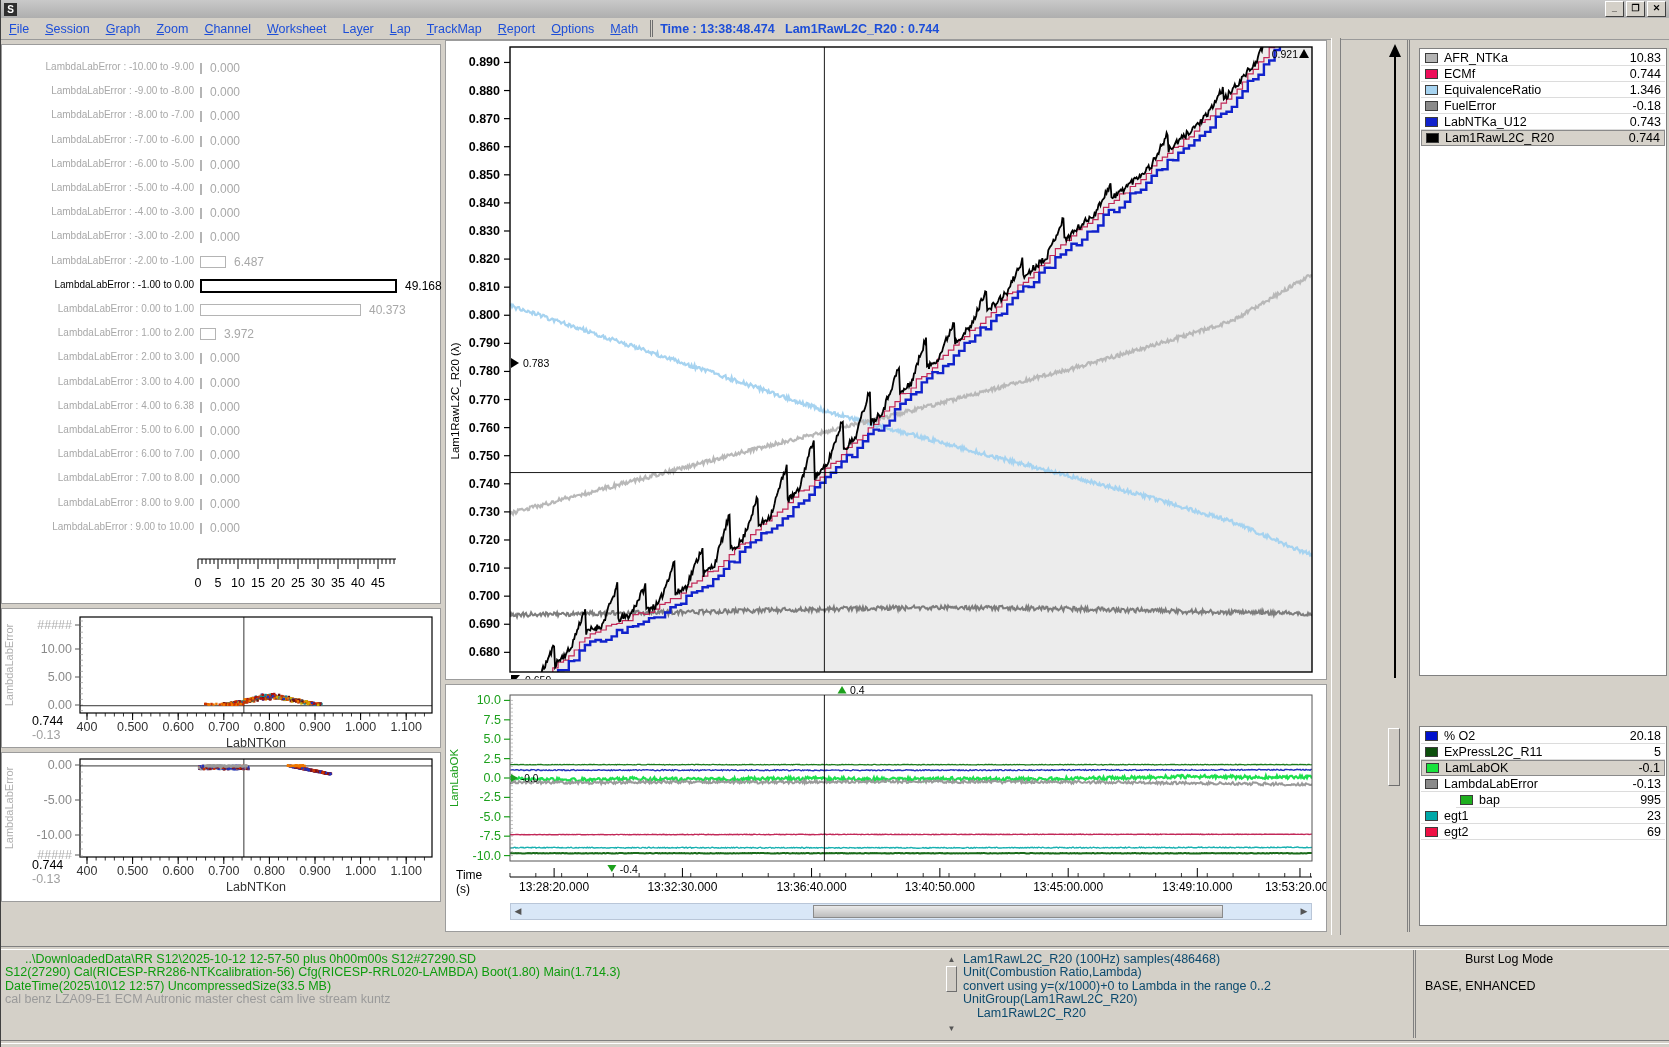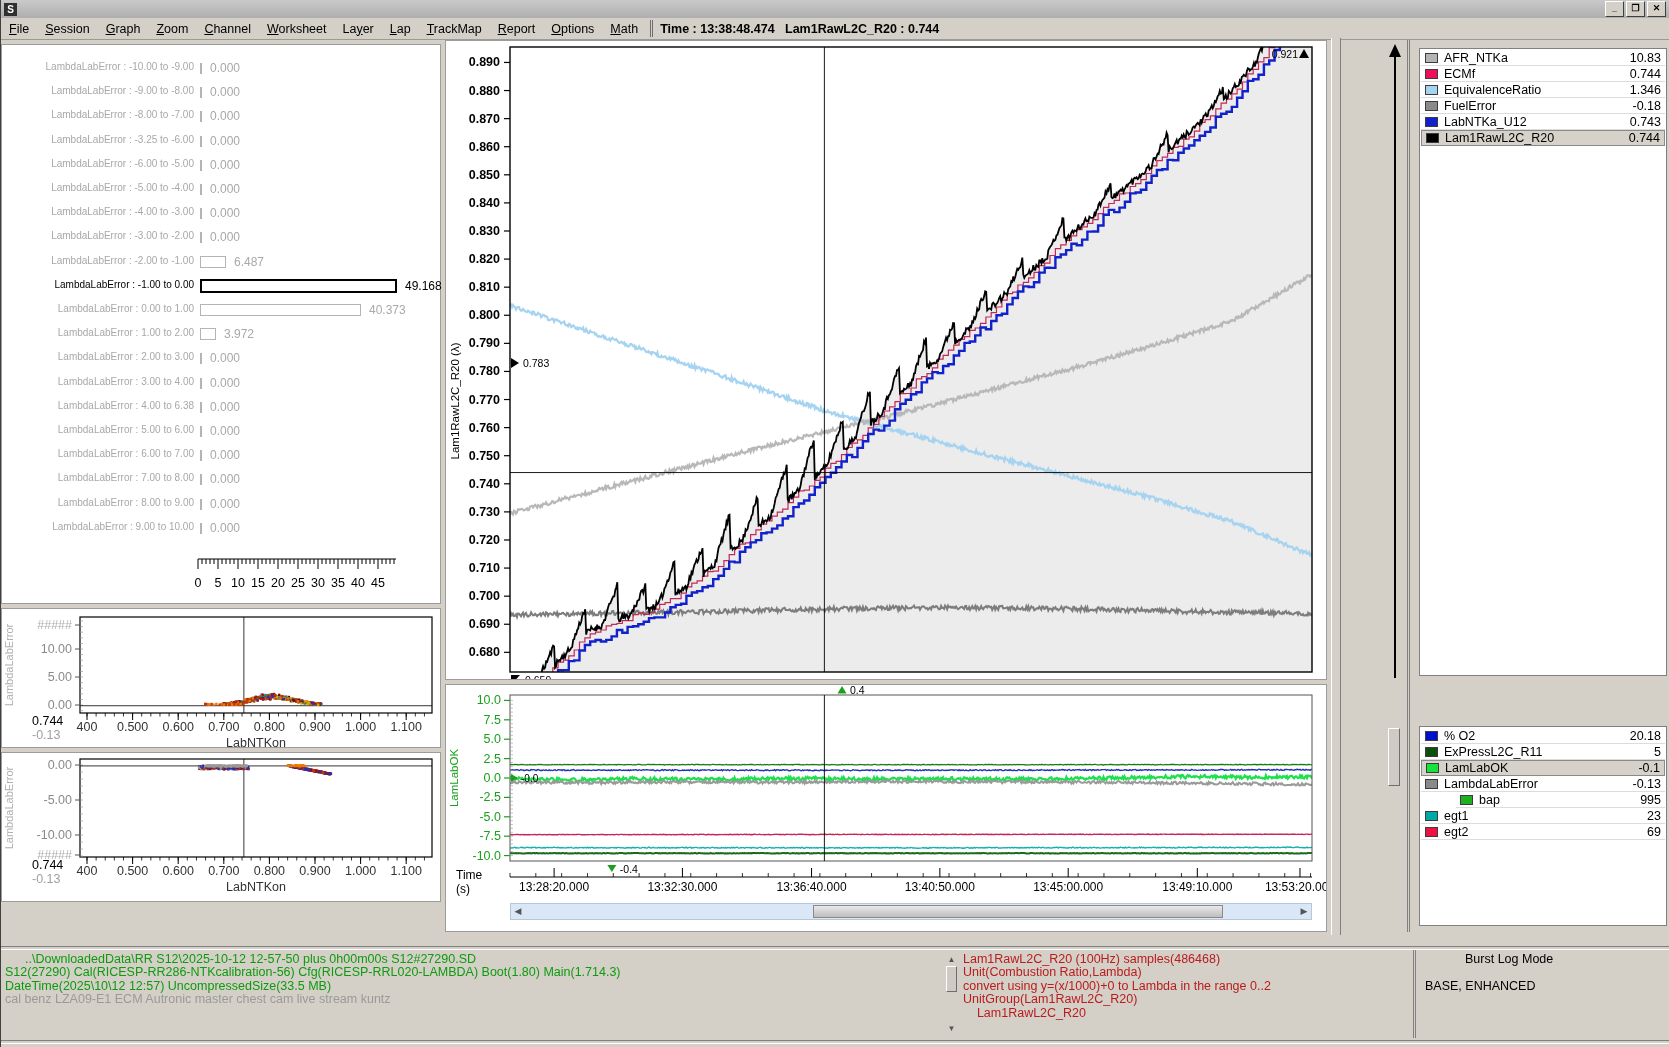--- a/index.html
+++ b/index.html
@@ -9,21 +9,21 @@
   .titlebar{position:absolute;left:0;top:0;right:0;height:18px;background:linear-gradient(#c9c9c9,#aeaeae);
             display:flex;align-items:center;gap:4px;padding:0 3px;border-bottom:1px solid #8a8a8a;}
   .sysicon{width:13px;height:13px;background:#2f2f2f;color:#fff;font-size:10px;font-weight:bold;
            display:flex;align-items:center;justify-content:center;flex:none;}
   .title{font-size:11.5px;font-weight:bold;color:#000;white-space:pre;overflow:hidden;}
   .winbtns{margin-left:auto;display:flex;gap:2px;}
   .wbtn{width:17px;height:14px;background:#d4d0c8;border:1px solid;border-color:#fff #404040 #404040 #fff;
         font-size:9px;line-height:12px;text-align:center;font-weight:bold;color:#000;}
   
   .menubar{position:absolute;top:18px;left:0;right:0;height:21px;background:#d4d0c8;border-bottom:1px solid #9a9a9a;
-           display:flex;align-items:center;font-size:12.5px;color:#000000;}
+           display:flex;align-items:center;font-size:12.5px;color:#1d4ed8;}
   .menu-item{padding:2px 8px;white-space:nowrap;}
   .menusep{width:1px;height:17px;border-left:1px solid #6e6e6e;border-right:1px solid #6e6e6e;margin:0 7px 0 4px;}
   .menustatus{font-weight:bold;white-space:pre;}
   
   .panel{position:absolute;background:#fff;border:1px solid #9c9c9c;box-sizing:border-box;}
   
   .hist-row{position:absolute;left:2px;width:434px;height:24px;}
   .hl{position:absolute;left:0;top:4px;width:190px;text-align:right;font-size:10px;color:#a8a8a8;white-space:nowrap;}
   .hb{position:absolute;left:196px;top:5px;height:12px;border:1px solid #b4b4b4;background:#fff;box-sizing:border-box;}
   .hb.zero{background:#b4b4b4;border:none;height:11px;top:6px;}
@@ -42,21 +42,21 @@
   .vsplit{position:absolute;background:#d4d0c8;border-left:1px solid #fff;border-right:1px solid #808080;box-sizing:border-box;}
   .dblline{position:absolute;width:3px;border-left:1px solid #808080;border-right:1px solid #808080;box-sizing:border-box;}
   .thumbv{position:absolute;background:#cfcbc4;border:1px solid;border-color:#fff #6e6e6e #6e6e6e #fff;box-sizing:border-box;}
   
   .hscroll{position:absolute;height:17px;background:#d9e7f7;border:1px solid #b9c6d8;box-sizing:border-box;}
   .hthumb{position:absolute;top:1px;height:13px;background:linear-gradient(#e9e9e9,#bdbdbd);border:1px solid #8a8a8a;box-sizing:border-box;}
   .harr{position:absolute;top:0;width:14px;height:15px;font-size:9px;line-height:15px;text-align:center;color:#555;}
   
   .statustop{position:absolute;left:0;width:1669px;height:2px;border-top:1px solid #808080;border-bottom:1px solid #fff;}
   .sl{position:absolute;font-size:12.5px;white-space:pre;}
-  .green{color:#0d9b0d;} .grayt{color:#9a9a9a;} .orange{color:#b91c1c;} .blackt{color:#000;}
+  .green{color:#0d9b0d;} .grayt{color:#9a9a9a;} .orange{color:#0c4a6e;} .blackt{color:#000;}
   .vscroll-mini{position:absolute;width:13px;background:#d4d0c8;}
   .vs-arr{position:absolute;left:0;width:13px;height:11px;font-size:8px;line-height:11px;text-align:center;color:#555;}
   #app svg text{font-family:"Liberation Sans",sans-serif;}
 </style>
 </head>
 <body>
 
 <div id="app">
 
   <div class="titlebar">
@@ -85,21 +85,21 @@
           <div class="hl">LambdaLabError : -9.00 to -8.00</div>
           <div class="hb zero" style="width: 2px;"></div>
           <div class="hv" style="left: 206px;">0.000</div>
         </div>
         <div class="hist-row" style="top: 60.4px;">
           <div class="hl">LambdaLabError : -8.00 to -7.00</div>
           <div class="hb zero" style="width: 2px;"></div>
           <div class="hv" style="left: 206px;">0.000</div>
         </div>
         <div class="hist-row" style="top: 84.6px;">
-          <div class="hl">LambdaLabError : -3.25 to -6.00</div>
+          <div class="hl">LambdaLabError : -7.00 to -6.00</div>
           <div class="hb zero" style="width: 2px;"></div>
           <div class="hv" style="left: 206px;">0.000</div>
         </div>
         <div class="hist-row" style="top: 108.8px;">
           <div class="hl">LambdaLabError : -6.00 to -5.00</div>
           <div class="hb zero" style="width: 2px;"></div>
           <div class="hv" style="left: 206px;">0.000</div>
         </div>
         <div class="hist-row" style="top: 133px;">
           <div class="hl">LambdaLabError : -5.00 to -4.00</div>

